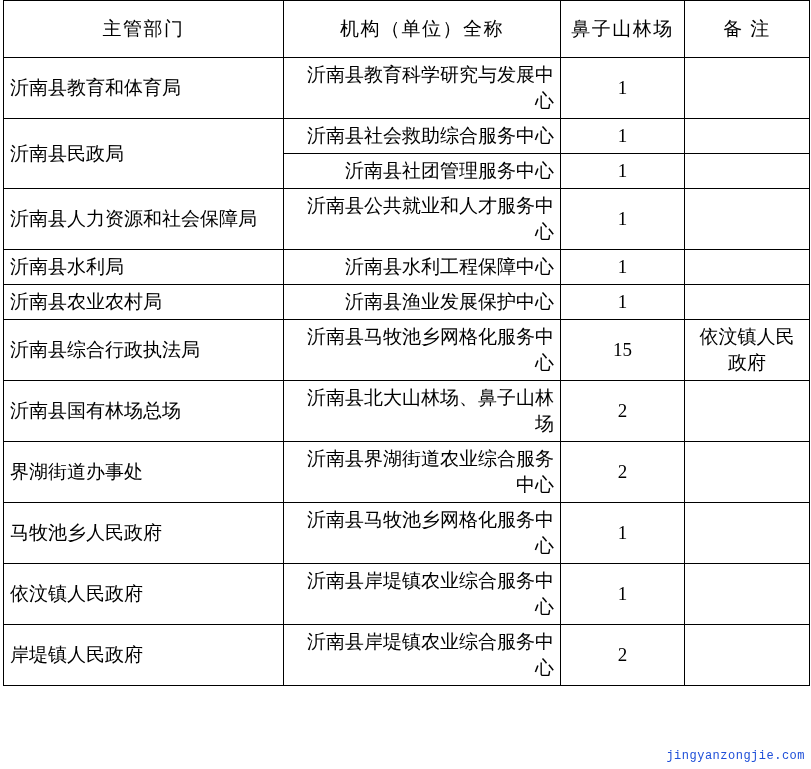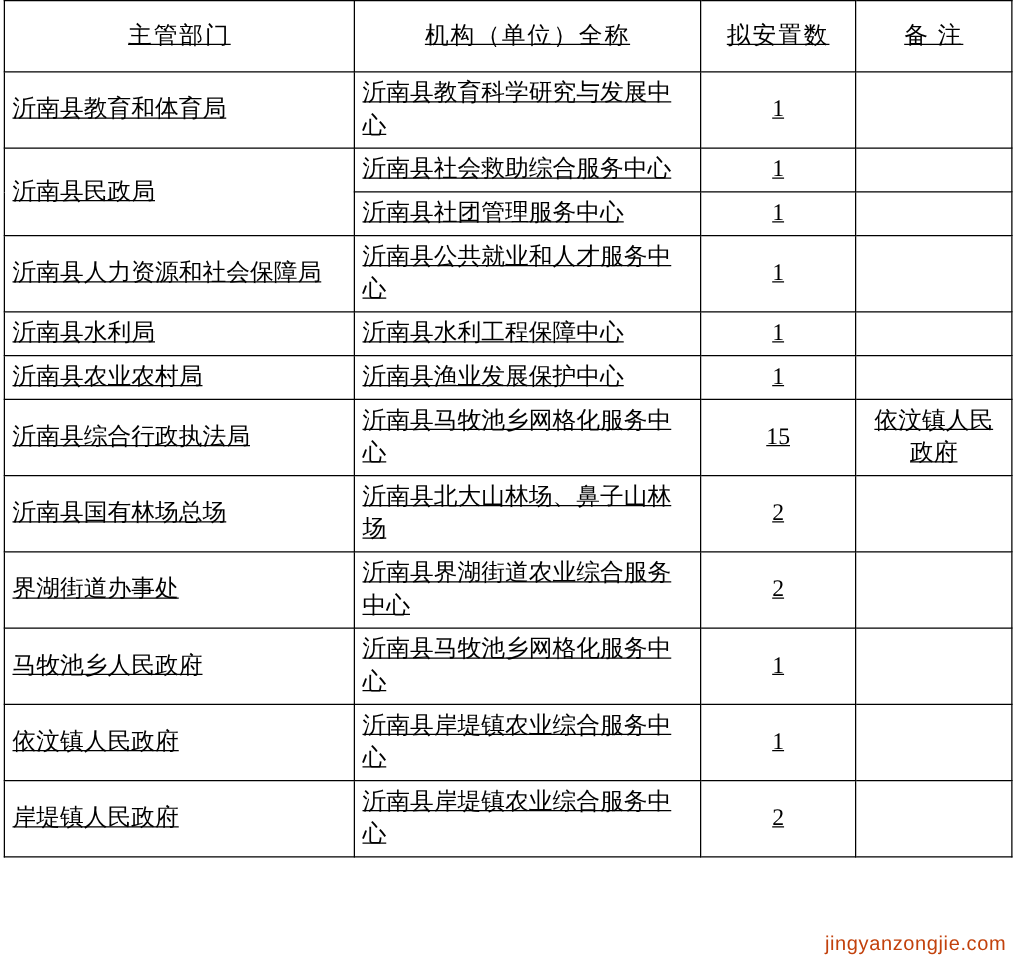--- a/index.html
+++ b/index.html
@@ -27,35 +27,34 @@
     table-layout: fixed;
   }
   table.grid td, table.grid th {
     border: 1px solid #000000;
     padding: 4px 6px;
     font-size: 19px;
     line-height: 26px;
     font-weight: normal;
     vertical-align: middle;
     word-break: break-all;
-    text-decoration: underline;
   }
   col.c-dept  { width: 280px; }
   col.c-org   { width: 277px; }
   col.c-count { width: 124px; }
   col.c-note  { width: 125px; }
 
   thead th {
     text-align: center;
     height: 48px;
   }
   .cell-dept {
   }
   .cell-org {
-    text-align: left;
+    text-align: right;
   }
   .cell-count {
     text-align: center;
   }
   .cell-note {
     text-align: center;
   }
   .spaced-header {
     letter-spacing: 0.08em;
   }
@@ -69,44 +68,44 @@
   }
   .watermark .wm-main {
     font-family: "Liberation Sans", "DejaVu Sans", sans-serif;
     font-size: 25px;
     font-weight: bold;
     color: #d4232b;
     line-height: 26px;
     letter-spacing: 1px;
   }
   .watermark .wm-sub {
-    font-family: Liberation Sans, sans-serif;
-    font-size: 16px;
-    color: #c2410c;
+    font-family: Liberation Mono, monospace;
+    font-size: 12px;
+    color: #1d4ed8;
     line-height: 14px;
     letter-spacing: 0.5px;
   }
 </style>
 </head>
 <body>
 
 <div class="sheet">
 
   <table class="grid">
     <colgroup>
       <col class="c-dept">
       <col class="c-org">
       <col class="c-count">
       <col class="c-note">
     </colgroup>
     <thead>
       <tr>
         <th class="spaced-header">主管部门</th>
         <th class="spaced-header">机构（单位）全称</th>
-        <th class="spaced-header">拟安置数</th>
+        <th class="spaced-header">鼻子山林场</th>
         <th class="spaced-header">备  注</th>
       </tr>
     </thead>
     <tbody id="table-body">
         <tr>
           <td class="cell-dept">沂南县教育和体育局</td>
           <td class="cell-org">沂南县教育科学研究与发展中心</td>
           <td class="cell-count">1</td>
           <td class="cell-note"></td>
         </tr>

